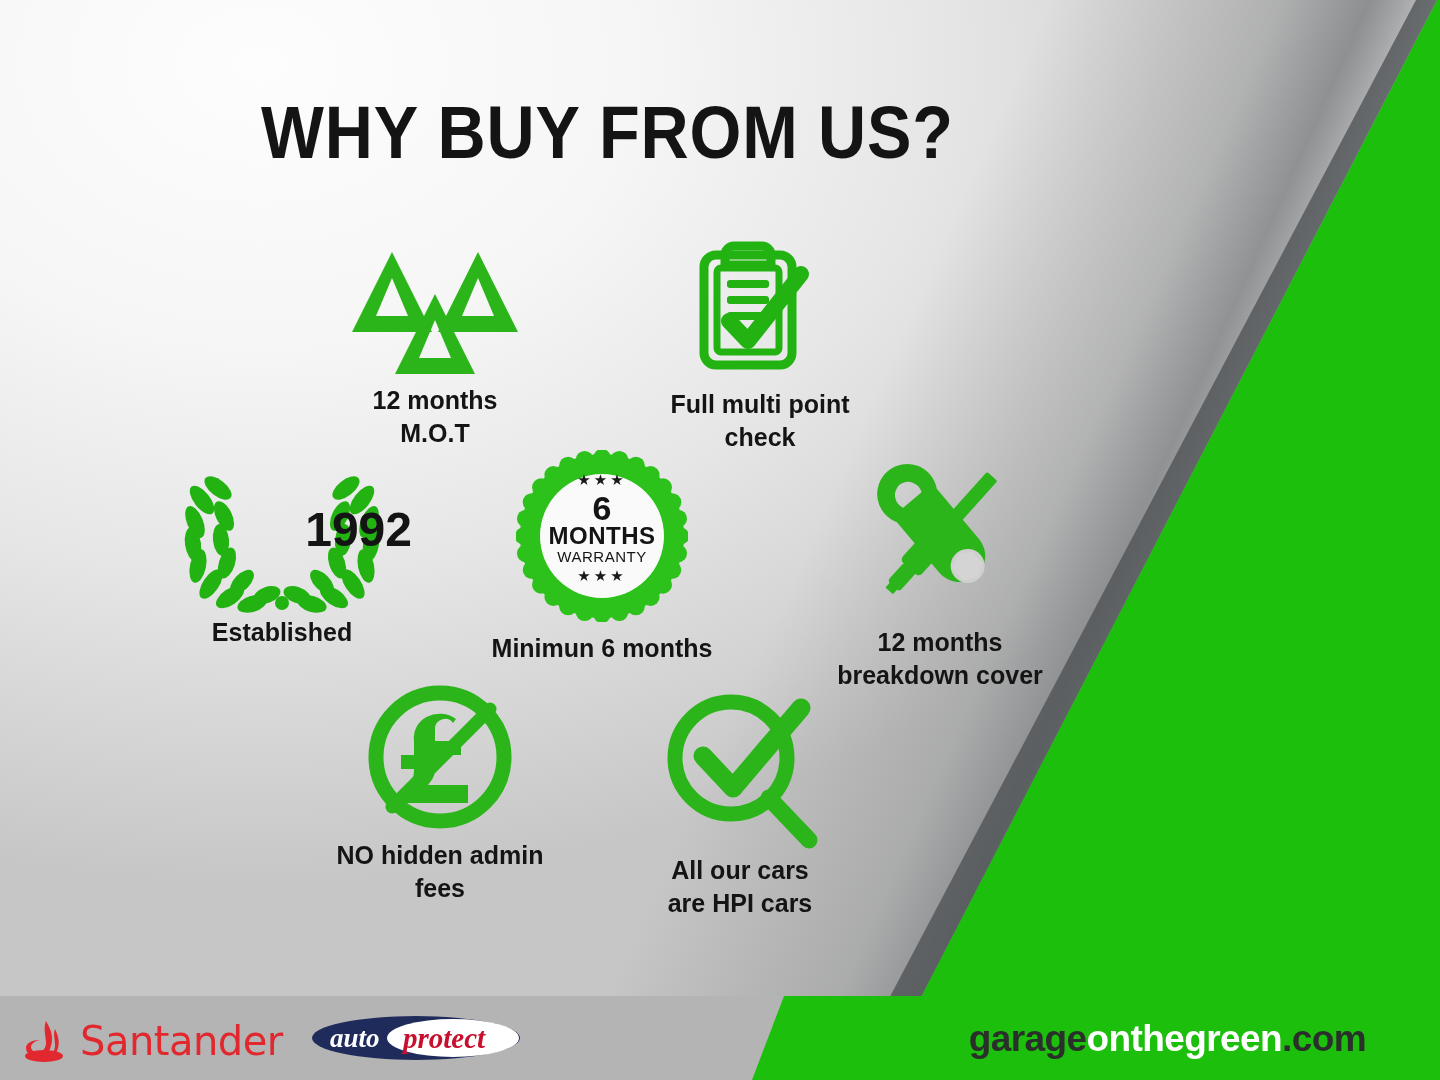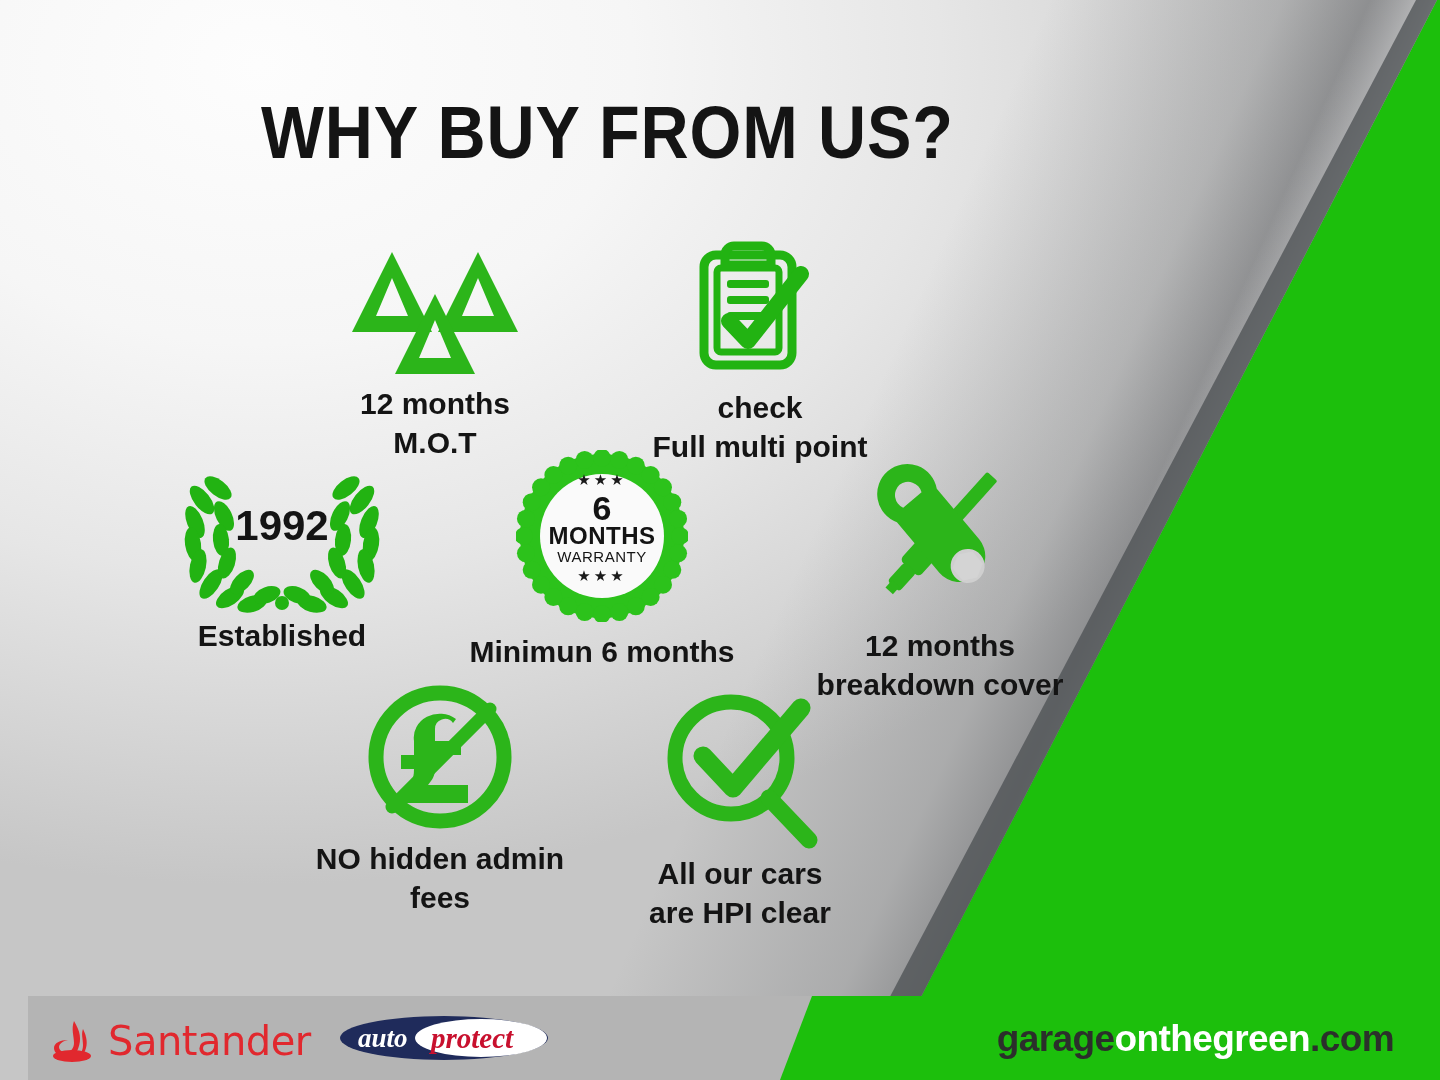--- a/index.html
+++ b/index.html
@@ -34,39 +34,38 @@
     position:absolute;left:0;right:0;top:96px;text-align:center;
     font-family:"Liberation Sans", sans-serif;
     font-weight:bold;font-size:74px;line-height:1;letter-spacing:1px;
     color:#141414;
     transform:scaleX(.90);
     padding-right:250px;
   }
   
   .feat{position:absolute;text-align:center;color:#171717;}
   .feat .cap{
-    font-weight:bold;font-size:30px;line-height:1.30;color:#141414;
+    font-weight:bold;font-size:25px;line-height:1.30;color:#141414;
     white-space:nowrap;margin-top:8px;
   }
   .icon-wrap{display:flex;align-items:flex-end;justify-content:center;}
 
   
   #f-mot       {left:300px; top:244px;  width:270px;}
   #f-check     {left:600px; top:238px;  width:320px;}
   #f-est       {left:152px; top:464px;  width:260px;}
   #f-warranty  {left:432px; top:450px;  width:340px;}
   #f-breakdown {left:790px; top:448px;  width:300px;}
   #f-fees      {left:300px; top:681px;  width:280px;}
   #f-hpi       {left:600px; top:690px;  width:280px;}
 
   
   .footer{
     position:absolute;left:0;bottom:0;width:1412px;height:84px;
     background:#b4b4b4;
-    margin-left:28px;
   }
   .footer-green{
     position:absolute;right:0;bottom:0;width:660px;height:84px;
     background:#1CBF0C;
     clip-path:polygon(32px 0, 100% 0, 100% 100%, 0 100%);
   }
   .santander{
     position:absolute;left:22px;bottom:16px;display:flex;align-items:center;gap:10px;
   }
   .santander .word{
@@ -124,22 +123,22 @@
         <path d="M49 8 h28 a9 9 0 0 1 9 9 v10 h-46 v-10 a9 9 0 0 1 9 -9 z" fill="none" stroke="#22B312" stroke-width="9"></path>
         <g fill="#22B312">
           <rect x="42" y="42" width="42" height="8" rx="3"></rect>
           <rect x="42" y="58" width="42" height="8" rx="3"></rect>
           <rect x="42" y="74" width="42" height="8" rx="3"></rect>
         </g>
         <path d="M44 83 L63 103 L116 36" fill="none" stroke="#22B312" stroke-width="16" stroke-linecap="round" stroke-linejoin="round"></path>
       </svg>
     </div>
     <div class="cap">
+      <div>Full multi point</div>
       <div>check</div>
-      <div>Full multi point</div>
     </div>
   </div>
 
   <div class="feat" id="f-est">
     <div class="icon-wrap" style="position:relative;">
       <svg width="208" height="150" viewBox="0 0 208 150">
         <g fill="#22B312">
 
           <g>
             <ellipse cx="24" cy="36" rx="8" ry="17" transform="rotate(-38 24 36)"></ellipse>
@@ -168,21 +167,21 @@
             <ellipse cx="40" cy="24" rx="8" ry="16" transform="rotate(-52 40 24)"></ellipse>
             <ellipse cx="46" cy="52" rx="8" ry="16" transform="rotate(-26 46 52)"></ellipse>
             <ellipse cx="43" cy="76" rx="8" ry="16" transform="rotate(-6  43 76)"></ellipse>
             <ellipse cx="49" cy="99" rx="8" ry="16" transform="rotate(18  49 99)"></ellipse>
             <ellipse cx="64" cy="118" rx="8" ry="15" transform="rotate(44  64 118)"></ellipse>
             <ellipse cx="89" cy="131" rx="8" ry="14" transform="rotate(70  89 131)"></ellipse>
           </g>
           <circle cx="104" cy="139" r="7"></circle>
         </g>
       </svg>
-      <div style="position:absolute;left:0;right:0;top:38px;text-align:center;font-size:42px;font-weight:bold;color:#141414;">1992</div>
+      <div style="position:absolute;left:0;right:0;top:38px;text-align:right;font-size:48px;font-weight:bold;color:#141414;">1992</div>
     </div>
     <div class="cap" style="margin-top:2px;">
       <div>Established</div>
     </div>
   </div>
 
   <div class="feat" id="f-warranty">
     <div class="icon-wrap" style="position:relative;">
       <svg width="172" height="172" viewBox="0 0 172 172">
         <g fill="#2CC21B">
@@ -280,21 +279,21 @@
   <div class="feat" id="f-hpi">
     <div class="icon-wrap">
       <svg width="162" height="160" viewBox="0 0 162 160">
         <circle cx="72" cy="68" r="56" fill="none" stroke="#2CB51A" stroke-width="15"></circle>
         <line x1="110" y1="108" x2="150" y2="150" stroke="#2CB51A" stroke-width="17" stroke-linecap="round"></line>
         <path d="M44 66 L74 98 L142 18" fill="none" stroke="#2CB51A" stroke-width="19" stroke-linecap="round" stroke-linejoin="round"></path>
       </svg>
     </div>
     <div class="cap" style="margin-top:4px;">
       <div>All our cars</div>
-      <div>are HPI clear</div>
+      <div>are HPI cars</div>
     </div>
   </div>
 
   <div class="footer">
     <div class="footer-green"></div>
 
     <div class="santander">
       <svg width="48" height="44" viewBox="0 0 48 44">
         <g fill="#E1282E">
           <path d="M24 2 C30 12 32 20 28 30 C26 35 22 38 16 38 C9 38 4 34 4 29 C4 24 10 21 18 21 C13 22 9 25 9 28 C9 31 12 33 16 33 C21 33 24 29 24 24 C24 17 21 10 24 2 Z"></path>

